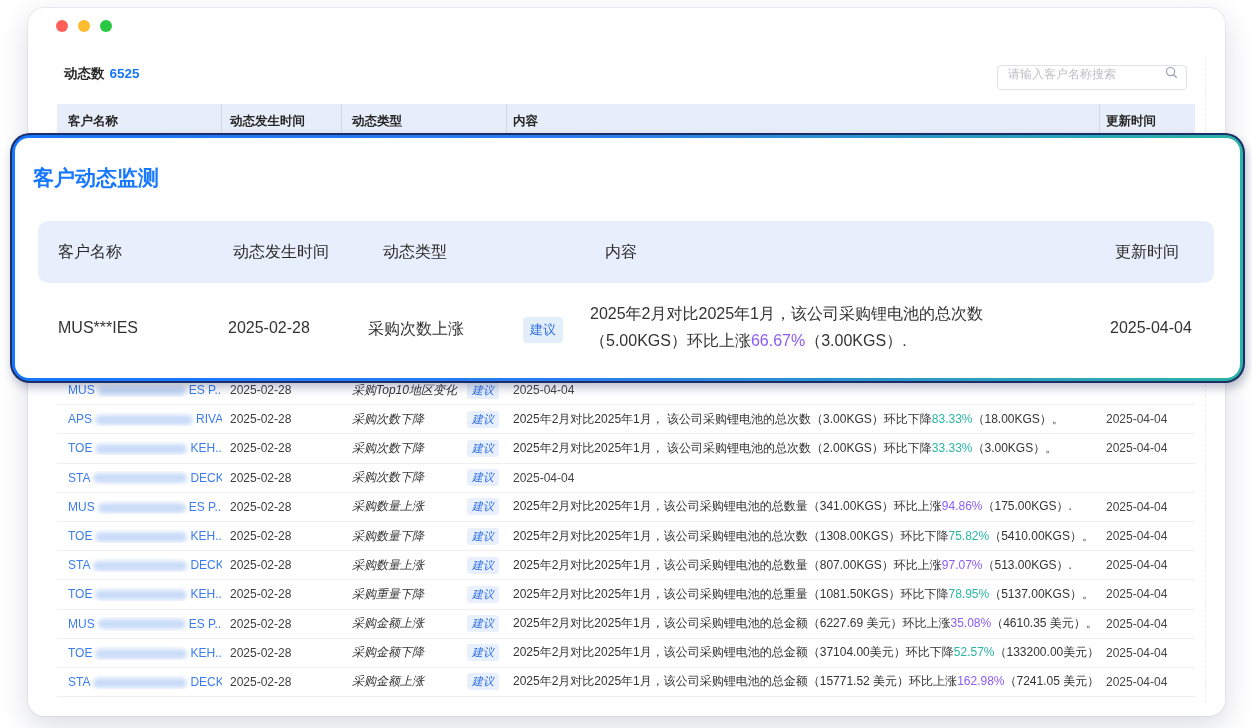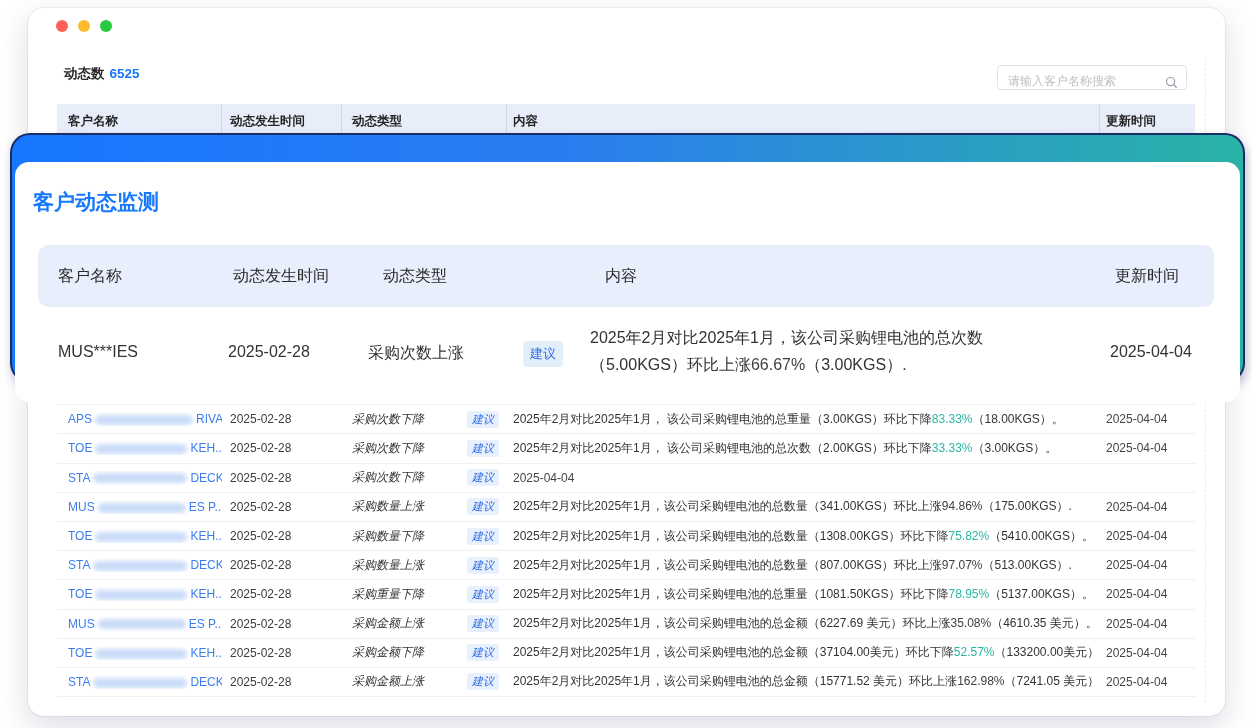--- a/index.html
+++ b/index.html
@@ -21,21 +21,21 @@
   .dot.r { left:28px; background:#ff5f57; }
   .dot.y { left:50px; background:#febc2e; }
   .dot.g { left:72px; background:#28c840; }
 
   .stats { position:absolute; left:36px; top:57px; font-size:13.5px; font-weight:bold; color:#262626; }
   .stats .val { color:#1677ff; margin-left:5px; }
 
   .search {
     position:absolute; left:969px; top:57px; width:190px; height:25px;
     border:1px solid #e2e2e6; border-radius:4px; background:#fff;
-    display:flex; align-items:flex-end; padding:0 8px;
+    display:flex; align-items:flex-start; padding:0 8px;
   }
   .search input { border:none; outline:none; flex:1; font-size:12px; color:#333; background:transparent; min-width:0; }
   .search input::placeholder { color:#c0c0c6; }
   .search svg { flex:none; }
 
   .dash-line { position:absolute; left:1177px; top:50px; height:645px; border-left:1px dashed #ececf1; }
 
   
   .bg-table-head {
     position:absolute; left:29px; top:96px; width:1138px; height:35px;
@@ -53,32 +53,32 @@
   .bg-rows { position:absolute; left:29px; top:368px; width:1138px; }
   .trow { height:29.2px; display:flex; align-items:center; border-bottom:1px solid #efefef; font-size:12px; background:#fff; }
   .trow .c { overflow:hidden; white-space:nowrap; }
   .c.c1 { width:165px; padding-left:11px; color:#3b7df0; }
   .c.c2 { width:120px; padding-left:8px; color:#3c3c3c; }
   .c.c3 { width:165px; padding-left:10px; padding-right:8px; display:flex; justify-content:space-between; align-items:center; color:#333;font-style:italic; }
   .c.c4 { width:593px; padding-left:6px; color:#333; }
   .c.c5 { width:95px;  padding-left:6px; color:#444; }
   .name-blur { display:inline-block; height:10px; border-radius:5px; background:#cadcf8; filter:blur(2px); margin:0 3px; vertical-align:middle; }
   .badge { background:#e8f0fe; color:#2c6de3; font-size:11px; line-height:1; padding:3px 5px; border-radius:3px; flex:none; }
-  .pct.rise { color:#404040; }
+  .pct.rise { color:#8b5cf6; }
   .pct.fall { color:#2ab5a5; }
 
   
   .ov-outer {
     position:absolute; left:10px; top:133px; width:1235px; height:250px;
     background:#1d2d66; border-radius:20px; padding:2px;
     box-shadow:2px 5px 10px rgba(20,40,90,.28);
   }
   .ov-mid { width:100%; height:100%; border-radius:18px; padding:3px;
     background:linear-gradient(90deg,#1677ff 0%, #2a7df0 45%, #2ab3a6 100%); }
-  .ov-card { position:relative; width:100%; height:100%; border-radius:14px; background:#fff; overflow:hidden;margin-top:24px; }
+  .ov-card { position:relative; width:100%; height:100%; border-radius:14px; background:#fff; overflow:hidden; }
 
   .ov-title { position:absolute; left:18px; top:26px; font-size:21px; font-weight:bold; color:#1677ff; }
 
   .ov-head { position:absolute; left:23px; top:83px; width:1176px; height:62px; background:#e9eefc; border-radius:10px; }
   .ov-head span { position:absolute; top:21px; font-size:16px; font-weight:500; color:#2a2a2a; }
   .ov-h1 { left:20px; }   
   .ov-h2 { left:195px; }
   .ov-h3 { left:345px; }
   .ov-h4 { left:567px; }
   .ov-h5 { left:1077px; }
@@ -132,21 +132,21 @@
         </div>
         <div class="c c5">2025-04-04</div>
       </div>
       <div class="trow">
         <div class="c c1"><span>APS</span><span class="name-blur" style="width: 98px;"></span><span>RIVAT...</span></div>
         <div class="c c2">2025-02-28</div>
         <div class="c c3">
           <span>采购次数下降</span>
           <span class="badge">建议</span>
         </div>
-        <div class="c c4"><span>2025年2月对比2025年1月， 该公司采购锂电池的总重量（3.00KGS）环比下降</span><span class="pct fall">83.33%</span><span>（18.00KGS）。</span></div>
+        <div class="c c4"><span>2025年2月对比2025年1月， 该公司采购锂电池的总次数（3.00KGS）环比下降</span><span class="pct fall">83.33%</span><span>（18.00KGS）。</span></div>
         <div class="c c5">2025-04-04</div>
       </div>
       <div class="trow">
         <div class="c c1"><span>TOE</span><span class="name-blur" style="width: 92px;"></span><span>KEH...</span></div>
         <div class="c c2">2025-02-28</div>
         <div class="c c3">
           <span>采购次数下降</span>
           <span class="badge">建议</span>
         </div>
         <div class="c c4"><span>2025年2月对比2025年1月， 该公司采购锂电池的总次数（2.00KGS）环比下降</span><span class="pct fall">33.33%</span><span>（3.00KGS）。</span></div>
@@ -171,21 +171,21 @@
         <div class="c c4"><span>2025年2月对比2025年1月，该公司采购锂电池的总数量（341.00KGS）环比上涨</span><span class="pct rise">94.86%</span><span>（175.00KGS）.</span></div>
         <div class="c c5">2025-04-04</div>
       </div>
       <div class="trow">
         <div class="c c1"><span>TOE</span><span class="name-blur" style="width: 92px;"></span><span>KEH...</span></div>
         <div class="c c2">2025-02-28</div>
         <div class="c c3">
           <span>采购数量下降</span>
           <span class="badge">建议</span>
         </div>
-        <div class="c c4"><span>2025年2月对比2025年1月，该公司采购锂电池的总数量（1308.00KGS）环比下降</span><span class="pct fall">75.82%</span><span>（5410.00KGS）。</span></div>
+        <div class="c c4"><span>2025年2月对比2025年1月，该公司采购锂电池的总次数（1308.00KGS）环比下降</span><span class="pct fall">75.82%</span><span>（5410.00KGS）。</span></div>
         <div class="c c5">2025-04-04</div>
       </div>
       <div class="trow">
         <div class="c c1"><span>STA</span><span class="name-blur" style="width: 94px;"></span><span>DECK...</span></div>
         <div class="c c2">2025-02-28</div>
         <div class="c c3">
           <span>采购数量上涨</span>
           <span class="badge">建议</span>
         </div>
         <div class="c c4"><span>2025年2月对比2025年1月，该公司采购锂电池的总数量（807.00KGS）环比上涨</span><span class="pct rise">97.07%</span><span>（513.00KGS）.</span></div>

